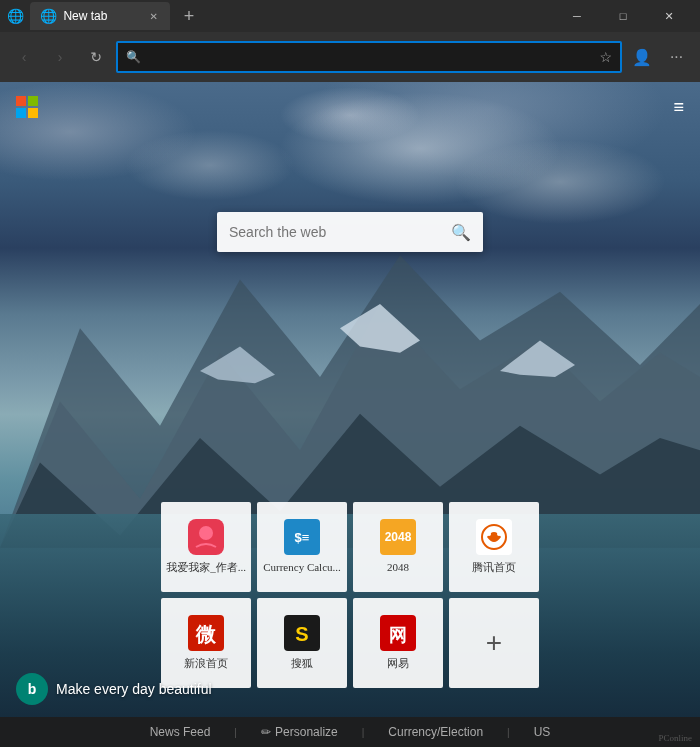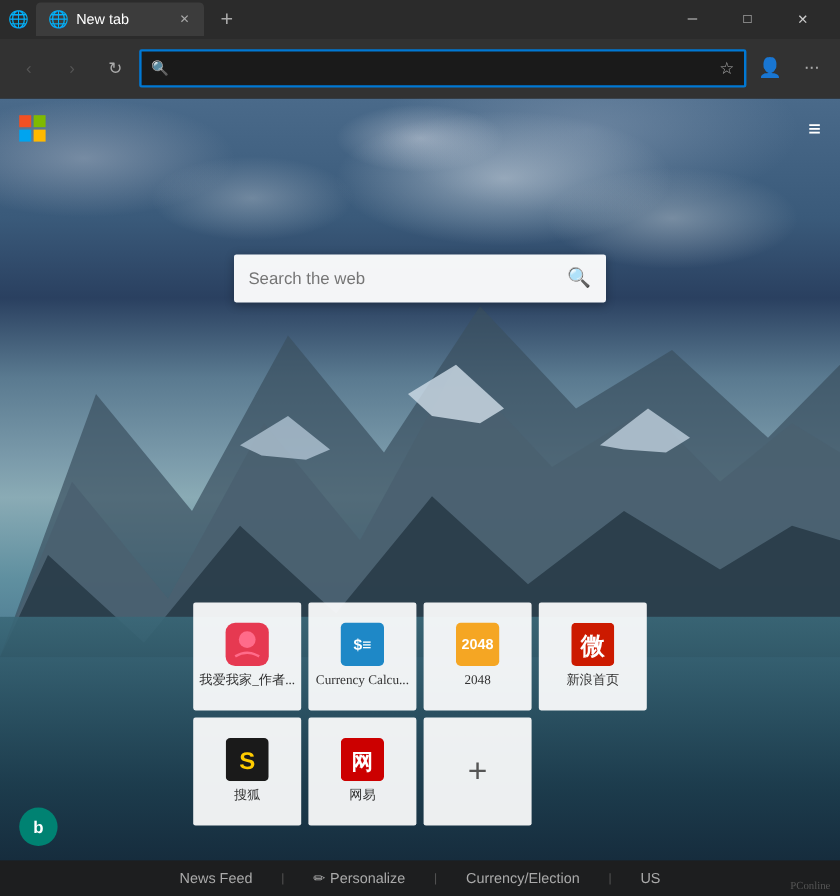--- a/index.html
+++ b/index.html
@@ -172,21 +172,21 @@
     .ms-logo span:nth-child(3) { background: #00a4ef; }
     .ms-logo span:nth-child(4) { background: #ffb900; }
     .hamburger-icon { color: #fff; font-size: 18px; cursor: pointer; }
 
     
     .search-container {
       position: absolute;
       top: 130px;
       left: 50%;
       transform: translateX(-50%);
-      width: 310px;
+      width: 266px;
     }
     .search-box {
       width: 100%;
       height: 40px;
       background: rgba(255,255,255,0.95);
       border-radius: 2px;
       display: flex; align-items: center;
       padding: 0 12px;
       gap: 8px;
       box-shadow: 0 2px 8px rgba(0,0,0,0.3);
@@ -377,20 +377,31 @@
     <div class="quick-tile">
       <div class="tile-icon" style="background:#1e88c7; border-radius:4px; color:#fff; font-size:13px; font-weight:bold;">$≡</div>
       <span class="tile-label">Currency Calcu...</span>
     </div>
 
     <div class="quick-tile">
       <div class="tile-icon" style="background:#f5a623; border-radius:4px; color:#fff; font-size:12px; font-weight:bold;">2048</div>
       <span class="tile-label">2048</span>
     </div>
 
+    <div class="quick-tile">
+      <div class="tile-icon" style="background:#fff; border-radius:4px;">
+        <svg width="30" height="30" viewBox="0 0 30 30">
+          <circle cx="15" cy="15" r="12" fill="none" stroke="#e55a00" stroke-width="2"></circle>
+          <path d="M8 15 Q15 5 22 15 Q15 25 8 15" fill="#e55a00"></path>
+          <circle cx="10" cy="12" r="2" fill="#fff"></circle>
+          <circle cx="20" cy="12" r="2" fill="#fff"></circle>
+        </svg>
+      </div>
+      <span class="tile-label">腾讯首页</span>
+    </div>
 
     <div class="quick-tile">
       <div class="tile-icon" style="border-radius:4px; overflow:hidden; padding:0;">
         <svg width="36" height="36" viewBox="0 0 36 36">
           <rect width="36" height="36" fill="#cc1a00"></rect>
           <text x="18" y="26" text-anchor="middle" font-size="20" font-weight="bold" fill="#fff" font-family="serif">微</text>
         </svg>
       </div>
       <span class="tile-label">新浪首页</span>
     </div>
@@ -418,20 +429,21 @@
     <div class="quick-tile">
       <span class="tile-add">+</span>
     </div>
 
   </div>
 
   <div class="bing-bar">
     <div class="bing-logo-circle">
       <span>b</span>
     </div>
+    <span class="bing-slogan">Make every day beautiful</span>
   </div>
 
   <div class="footer-nav">
     <span class="footer-link">News Feed</span>
     <span class="footer-divider">|</span>
     <span class="footer-link">
       <span>✏</span>
       <span>Personalize</span>
     </span>
     <span class="footer-divider">|</span>

